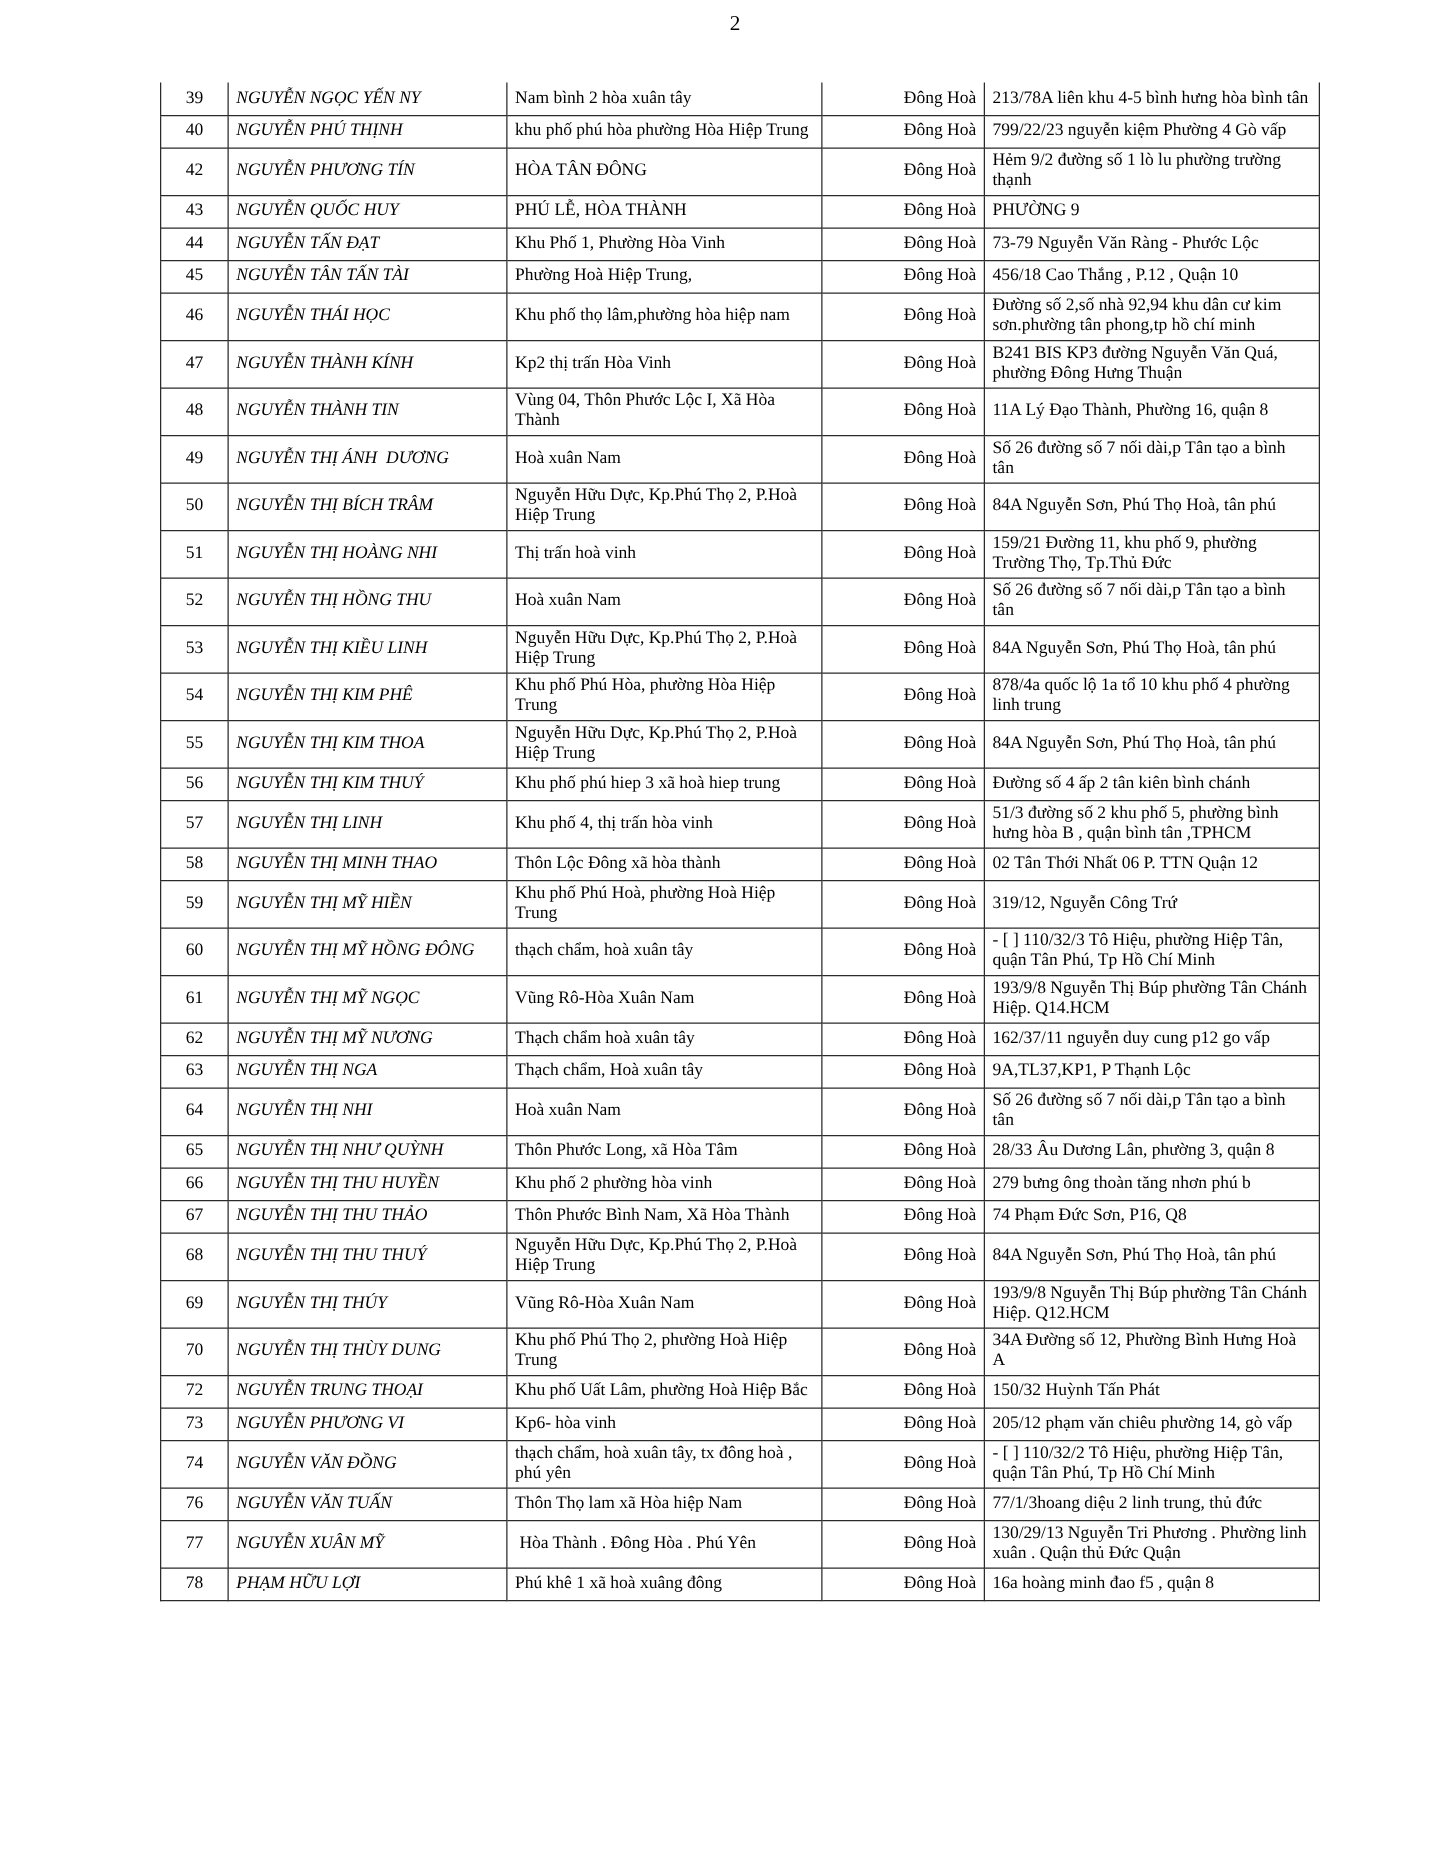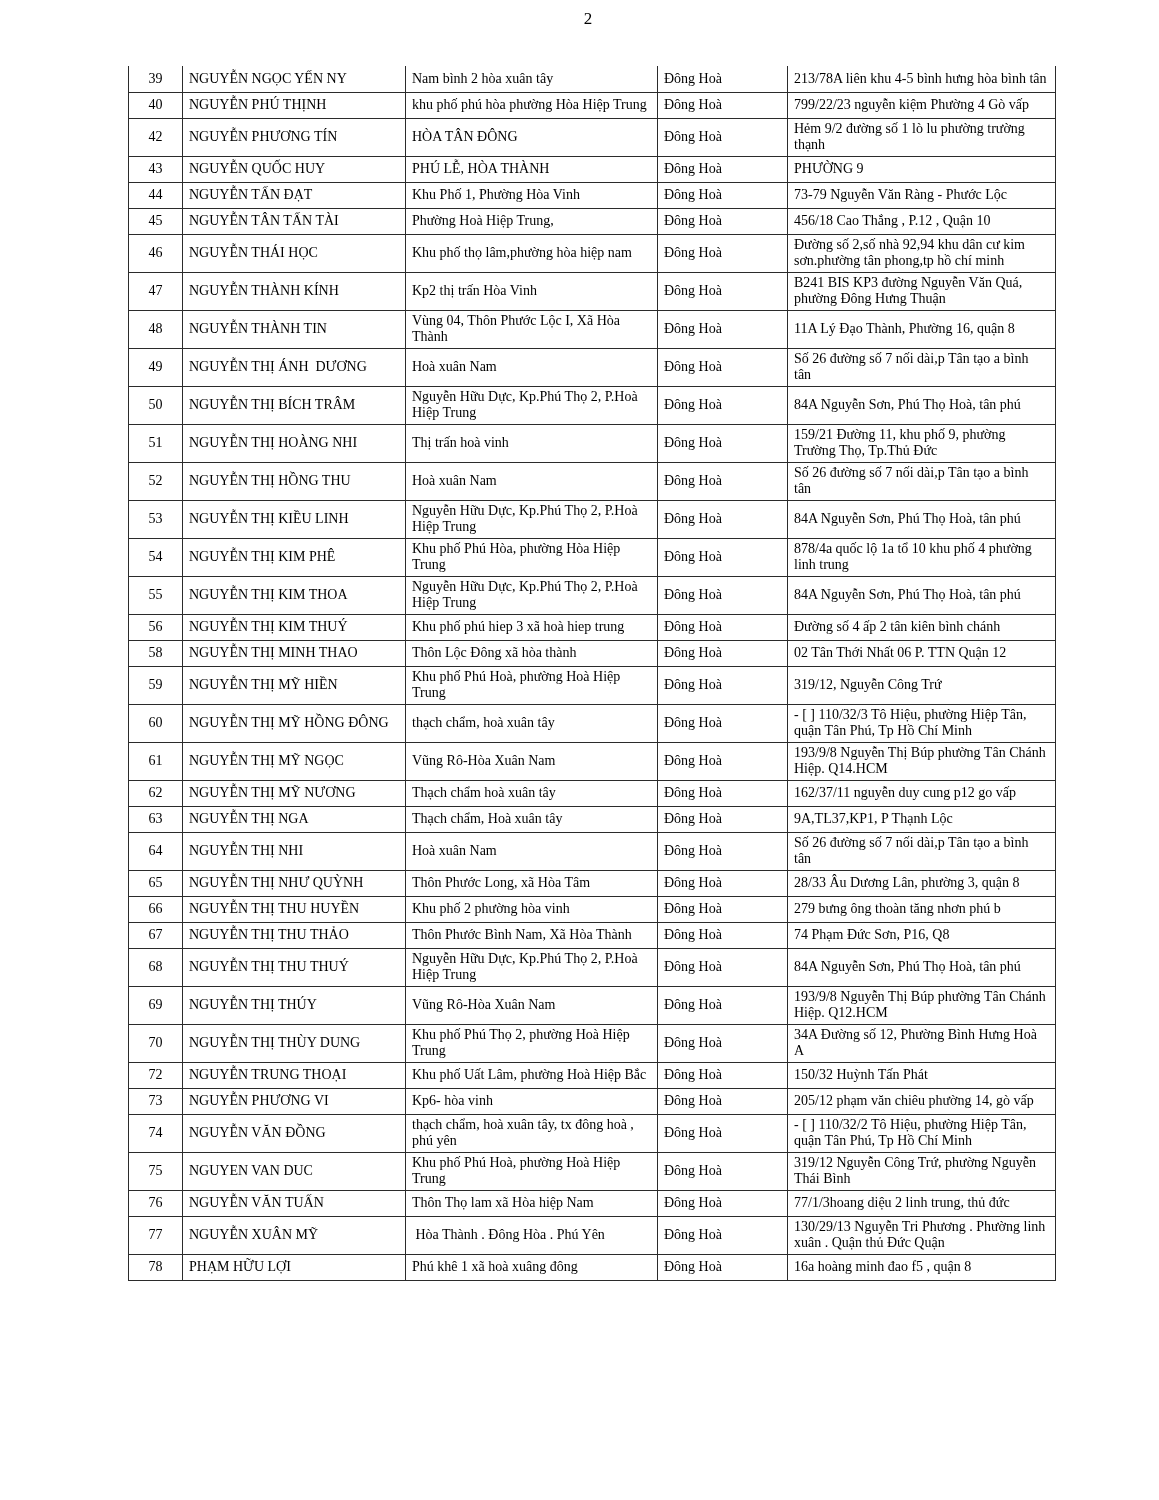--- a/index.html
+++ b/index.html
@@ -37,23 +37,23 @@
     word-wrap: break-word;
   }
   
   table.roster tbody tr:first-child td { border-top: none; }
   td.c-no {
     text-align: center;
     vertical-align: bottom;
     padding-bottom: 5px;
     padding-top: 2px;
   }
-  td.c-name { padding-left: 10px; white-space: pre-wrap; }
+  td.c-name { padding-left: 10px; white-space: pre-wrap; font-style: italic; }
   td.c-addr1 { padding-left: 8px; white-space: pre-wrap; }
-  td.c-district { text-align: left; }
+  td.c-district { text-align: right; }
   td.c-addr2 { padding-left: 6px; }
 </style>
 </head>
 <body>
 
 <div class="page">
   <div class="page-num">2</div>
 
   <table class="roster">
     <colgroup>
@@ -194,20 +194,27 @@
   </tr>
 
   <tr>
     <td class="c-no">56</td>
     <td class="c-name">NGUYỄN THỊ KIM THUÝ</td>
     <td class="c-addr1">Khu phố phú hiep 3 xã hoà hiep trung</td>
     <td class="c-district">Đông Hoà</td>
     <td class="c-addr2">Đường số 4 ấp 2 tân kiên bình chánh</td>
   </tr>
 
+  <tr>
+    <td class="c-no">57</td>
+    <td class="c-name">NGUYỄN THỊ LINH</td>
+    <td class="c-addr1">Khu phố 4, thị trấn hòa vinh</td>
+    <td class="c-district">Đông Hoà</td>
+    <td class="c-addr2">51/3 đường số 2 khu phố 5, phường bình hưng hòa B , quận bình tân ,TPHCM</td>
+  </tr>
 
   <tr>
     <td class="c-no">58</td>
     <td class="c-name">NGUYỄN THỊ MINH THAO</td>
     <td class="c-addr1">Thôn Lộc Đông xã hòa thành</td>
     <td class="c-district">Đông Hoà</td>
     <td class="c-addr2">02 Tân Thới Nhất 06 P. TTN Quận 12</td>
   </tr>
 
   <tr>
@@ -324,27 +331,20 @@
   </tr>
 
   <tr>
     <td class="c-no">74</td>
     <td class="c-name">NGUYỄN VĂN ĐỒNG</td>
     <td class="c-addr1">thạch chẩm, hoà xuân tây, tx đông hoà , phú yên</td>
     <td class="c-district">Đông Hoà</td>
     <td class="c-addr2">- [ ] 110/32/2 Tô Hiệu, phường Hiệp Tân, quận Tân Phú, Tp Hồ Chí Minh</td>
   </tr>
 
-  <tr>
-    <td class="c-no">75</td>
-    <td class="c-name">NGUYEN VAN DUC</td>
-    <td class="c-addr1">Khu phố Phú Hoà, phường Hoà Hiệp Trung</td>
-    <td class="c-district">Đông Hoà</td>
-    <td class="c-addr2">319/12 Nguyễn Công Trứ, phường Nguyễn Thái Bình</td>
-  </tr>
 
   <tr>
     <td class="c-no">76</td>
     <td class="c-name">NGUYỄN VĂN TUẤN</td>
     <td class="c-addr1">Thôn Thọ lam xã Hòa hiệp Nam</td>
     <td class="c-district">Đông Hoà</td>
     <td class="c-addr2">77/1/3hoang diệu 2 linh trung, thủ đức</td>
   </tr>
 
   <tr>

